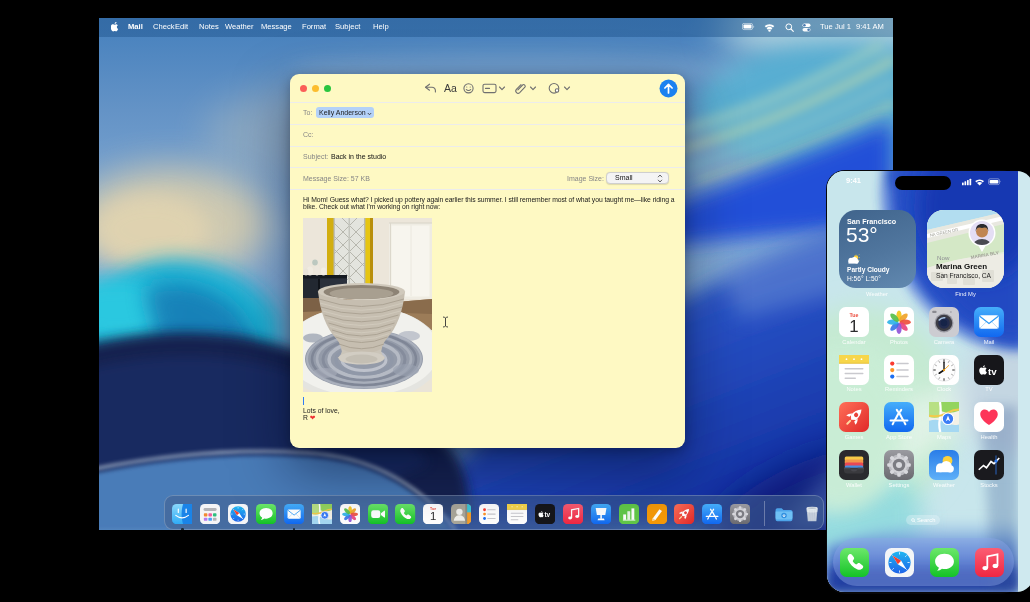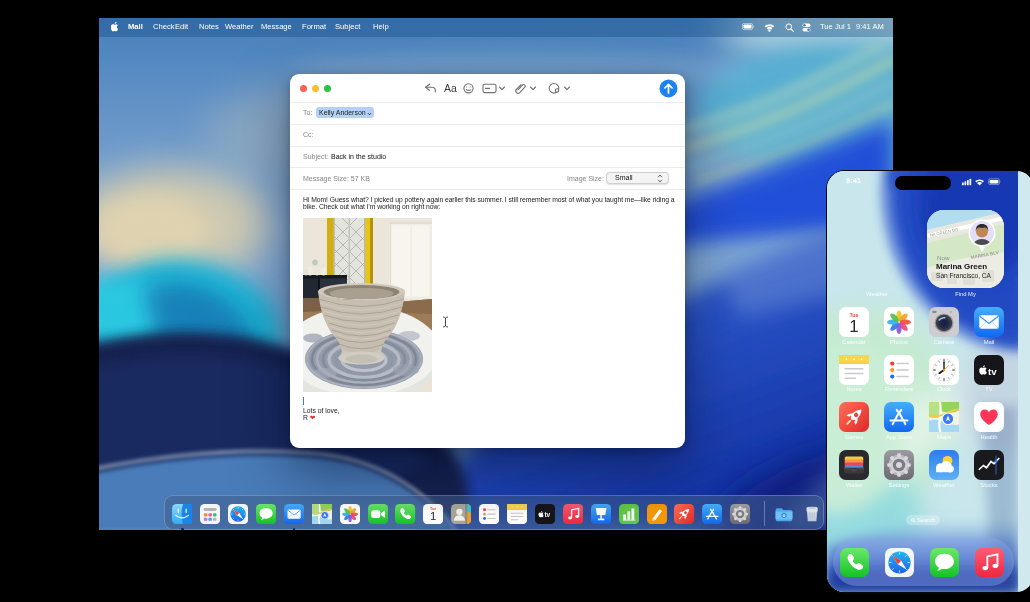--- a/index.html
+++ b/index.html
@@ -8,21 +8,21 @@
   #stage { position:absolute; left:0; top:0; width:1030px; height:602px; background:#000; }
   #desktop { position:absolute; left:99px; top:18px; width:794px; height:512px; overflow:hidden; }
   #wp { position:absolute; left:0; top:0; }
   
   #menubar { position:absolute; left:0; top:0; width:794px; height:18.5px;
     background:rgba(30,70,120,0.25); }
   #menubar span { position:absolute; top:4px; color:#fff; font-size:7.6px; line-height:10px; }
   .mb-b { font-weight:bold; }
   
   #mailwin { position:absolute; left:191px; top:55.5px; width:395px; height:374px;
-    background:#ffffff; border-radius:9px;
+    background:#fef9c3; border-radius:9px;
     box-shadow:0 22px 55px rgba(0,10,40,0.5), 0 3px 12px rgba(0,0,0,0.28); }
   .tl { position:absolute; width:7px; height:7px; border-radius:50%; top:11.3px; }
   .sep { position:absolute; left:0; width:395px; height:1px; background:#ececec; }
   .flabel { position:absolute; color:#868686; font-size:7px; }
   .fval { position:absolute; color:#111; font-size:7px; }
   
   #dock { position:absolute; left:64.5px; top:477px; width:660px; height:35px;
     background:rgba(66,96,142,0.56); border:0.5px solid rgba(255,255,255,0.22);
     border-radius:9px; }
   .dicon { position:absolute; top:7.8px; width:20.2px; height:20.2px; }
@@ -715,20 +715,36 @@
       </g>
       <g fill="#fff">
         <path d="M13.2 3.1 A6.5 6.5 0 0 1 22 3.1 L20.8 4.4 A4.6 4.6 0 0 0 14.4 4.4 Z"></path>
         <path d="M15 5.1 A3.4 3.4 0 0 1 20.2 5.1 L17.6 7.6 Z"></path>
       </g>
       <rect x="26.5" y="0.8" width="11" height="5.8" rx="1.6" fill="none" stroke="#fff" stroke-opacity="0.5" stroke-width="0.8"></rect>
       <rect x="27.6" y="1.9" width="8.8" height="3.6" rx="0.9" fill="#fff"></rect>
       <path d="M38.1 2.6 v1.8 a1.1 1.1 0 0 0 0 -1.8z" fill="#fff" fill-opacity="0.5"></path>
     </svg>
 
+    <div class="pwid" style="left:12px;top:39px;background:linear-gradient(160deg,#40648c 0%,#50769e 55%,#6289b0 100%);">
+      <div style="position:absolute;left:8px;top:7px;color:#fff;font-size:7.2px;font-weight:bold;">San Francisco</div>
+      <div style="position:absolute;left:7px;top:13px;color:#fff;font-size:21px;font-weight:300;">53°</div>
+      <svg style="position:absolute;left:8px;top:44px" width="13" height="10" viewBox="0 0 13 10">
+        <circle cx="9" cy="3.6" r="2.3" fill="#fdd23a"></circle>
+        <path d="M9 0.4 v-1 M11.5 1.2 l0.8-0.8 M12.2 3.6 h1.2 M11.5 6 l0.8 0.8" stroke="#fdd23a" stroke-width="0.7"></path>
+        <g fill="#fff">
+              <circle cx="4" cy="6.4" r="2.6"></circle>
+              <circle cx="7.4" cy="5.9" r="3"></circle>
+              <path d="M1.4 6.6 h9.4 v3 H1.4 Z"></path>
+              <circle cx="9.6" cy="7.2" r="2.2"></circle>
+            </g>
+      </svg>
+      <div style="position:absolute;left:8px;top:55.5px;color:#fff;font-size:6.6px;font-weight:bold;">Partly Cloudy</div>
+      <div style="position:absolute;left:8px;top:64.5px;color:#fff;font-size:6.6px;">H:56° L:50°</div>
+    </div>
     <div class="plabel" style="left:28px;top:120px;">Weather</div>
 
     <div class="pwid" style="left:100px;top:39px;background:#e6f0e2;">
       <svg width="77" height="78" viewBox="0 0 77 78" style="position:absolute;left:0;top:0">
         <rect width="77" height="78" fill="#e4ecdc"></rect>
         <path d="M0 20 L77 2 L77 0 L0 0 Z" fill="#b2ddf0"></path>
         <path d="M0 20 L77 2 L77 14 L0 33 Z" fill="#e8e8e0"></path>
         <path d="M0 26 L77 8" stroke="#fff" stroke-width="4"></path>
         <path d="M0 33 L77 14 L77 42 Q 30 48 0 58 Z" fill="#d4e8c6"></path>
         <path d="M30 60 Q 55 48 77 46 L 77 54 Q 50 56 32 66 Z" fill="#f2f0ea"></path>

